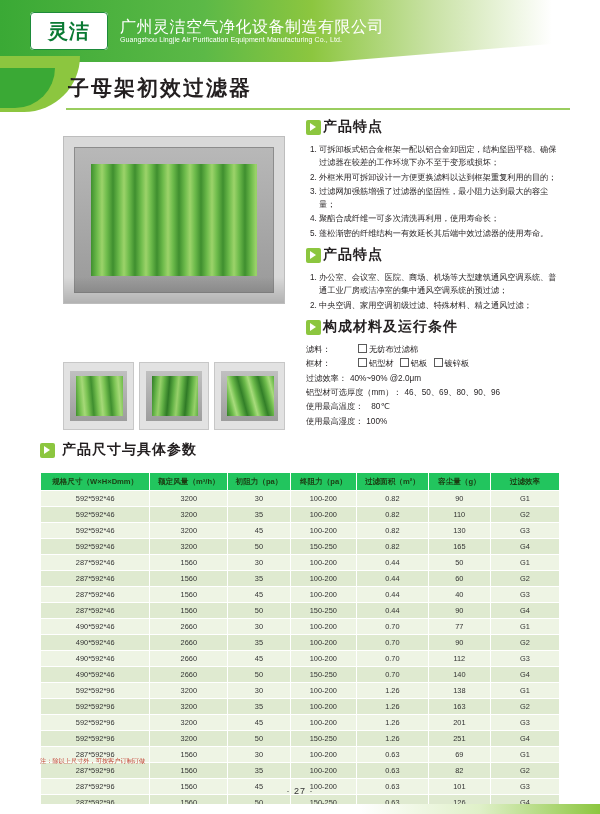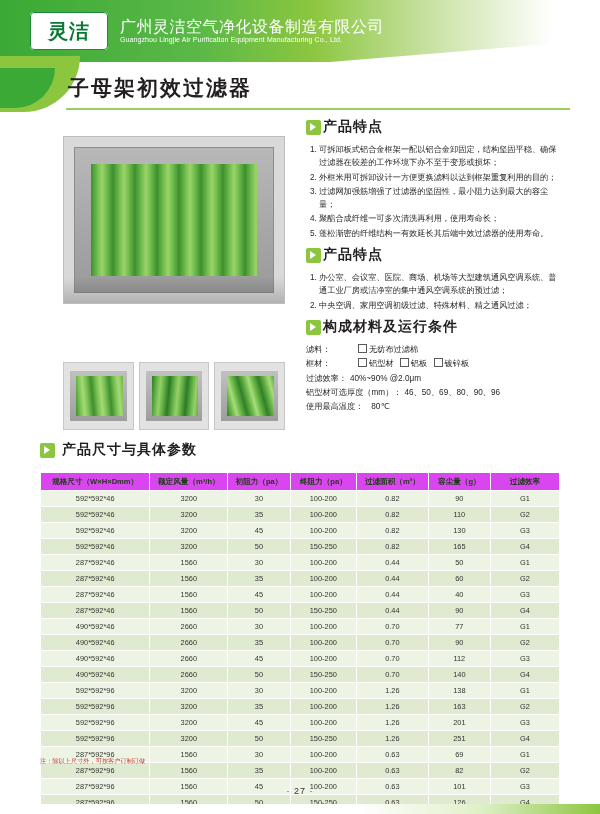--- a/index.html
+++ b/index.html
@@ -136,21 +136,21 @@
   }
   
   .tbl-head{
     position:absolute;left:40px;top:441px;display:flex;align-items:center;gap:7px;
   }
   table.params{
     position:absolute;left:40px;top:472px;width:520px;
     border-collapse:collapse;font-size:7.4px;
   }
   table.params th{
-    background:#d946ef;color:#1b3d12;font-weight:bold;
+    background:#22c55e;color:#1b3d12;font-weight:bold;
     border:1px solid #ffffff;height:15px;text-align:center;
     font-size:7.6px;
   }
   table.params td{
     border:1px solid #ffffff;height:13px;text-align:center;color:#333;
   }
   table.params tr.odd td{background:#eef4e4;}
   table.params tr.even td{background:#dfead0;}
   .tbl-note{
     position:absolute;left:40px;top:757px;font-size:6.2px;color:#c0392b;
@@ -266,20 +266,24 @@
     <div class="spec-line">
       <span class="spec-key" style="width:auto;margin-right:3px;">铝型材可选厚度（mm）：</span>
       <span class="spec-val">46、50、69、80、90、96</span>
     </div>
 
     <div class="spec-line">
       <span class="spec-key" style="width:auto;margin-right:8px;">使用最高温度：</span>
       <span class="spec-val">80℃</span>
     </div>
 
+    <div class="spec-line">
+      <span class="spec-key" style="width:auto;margin-right:3px;">使用最高湿度：</span>
+      <span class="spec-val">100%</span>
+    </div>
 
   </div>
 </div>
 
 <div class="tbl-head">
   <span class="arrow-icon"></span>
   <span class="sec-title">产品尺寸与具体参数</span>
 </div>
 
 <table class="params">

